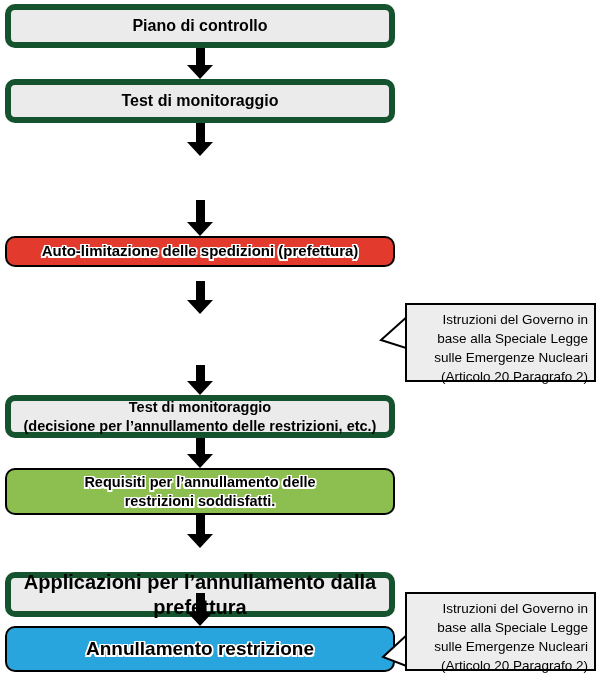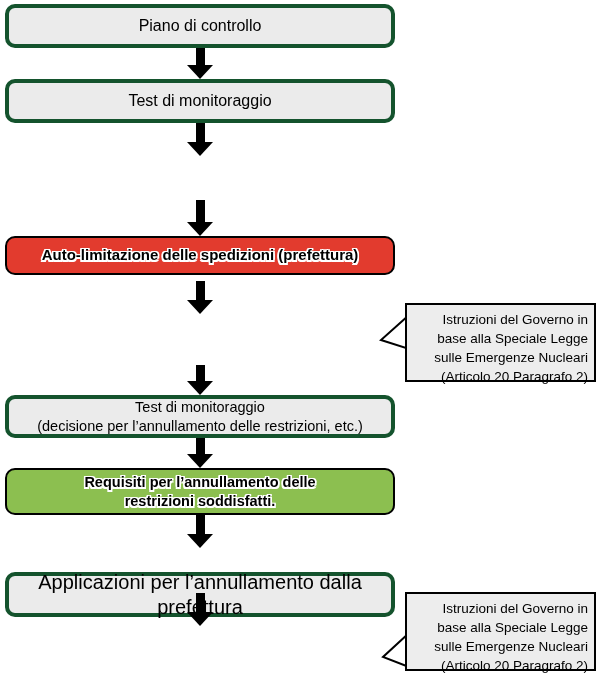--- a/index.html
+++ b/index.html
@@ -6,33 +6,33 @@
   body{font-family:"Liberation Sans","DejaVu Sans",sans-serif;}
   #canvas{
     position:relative;width:600px;height:684px;background:#fff;overflow:hidden;
   }
   .box{
     position:absolute;left:5px;width:390px;box-sizing:border-box;
     display:flex;flex-direction:column;align-items:center;justify-content:center;
     text-align:center;border-radius:10px;color:#000;
   }
   .box .ln{display:block;line-height:1.25;}
-  .gray{background:#ebebeb;border:4px solid #14532d;font-size:16px;font-weight:400;}
+  .gray{background:#ebebeb;border:6px solid #14532d;font-size:16px;font-weight:700;}
   .colored{border:2.5px solid #000;font-weight:700;
     text-shadow:-1.5px -1.5px 0 #fff,1.5px -1.5px 0 #fff,-1.5px 1.5px 0 #fff,1.5px 1.5px 0 #fff,
                 -1.5px 0 0 #fff,1.5px 0 0 #fff,0 -1.5px 0 #fff,0 1.5px 0 #fff;}
   .yellow{background:#ffe500;}
   .red{background:#e23b2e;}
   .green{background:#8cbf50;}
   .blue{background:#29a5de;}
 
   #b0{top:4px;height:44px;}
   #b1{top:79px;height:44px;}
   #b2{top:156px;height:44px;font-size:17.5px;}
-  #b3{top:236px;height:39px;font-size:15px;}
+  #b3{top:236px;height:31px;font-size:15px;}
   #b4{top:314px;height:51px;font-size:19px;border-radius:13px;}
   #b5{top:395px;height:43px;font-size:14.5px;}
   #b6{top:468px;height:47px;font-size:14.5px;}
   #b7{top:572px;height:45px;font-size:20px;}
   #b8{top:626px;height:46px;font-size:19px;}
 
   .arrow{position:absolute;left:187px;width:26px;display:flex;flex-direction:column;align-items:center;}
   .arrow .stem{width:9px;flex:1;background:#000;}
   .arrow .head{width:0;height:0;border-left:13px solid transparent;border-right:13px solid transparent;border-top:14px solid #000;}
   #a0{top:48px;height:31px;}
@@ -71,20 +71,23 @@
   <div id="b5" class="box gray">
     <span class="ln">Test di monitoraggio</span>
     <span class="ln">(decisione per l’annullamento delle restrizioni, etc.)</span>
   </div>
   <div id="b6" class="box colored green">
     <span class="ln">Requisiti per l’annullamento delle</span>
     <span class="ln">restrizioni soddisfatti.</span>
   </div>
   <div id="b7" class="box gray">
     <span class="ln">Applicazioni per l’annullamento dalla prefettura</span>
+  </div>
+  <div id="b8" class="box colored blue">
+    <span class="ln">Annullamento restrizione</span>
   </div>
 
   <div id="a0" class="arrow">
       <div class="stem"></div>
       <div class="head"></div>
     </div>
   <div id="a1" class="arrow">
       <div class="stem"></div>
       <div class="head"></div>
     </div>

